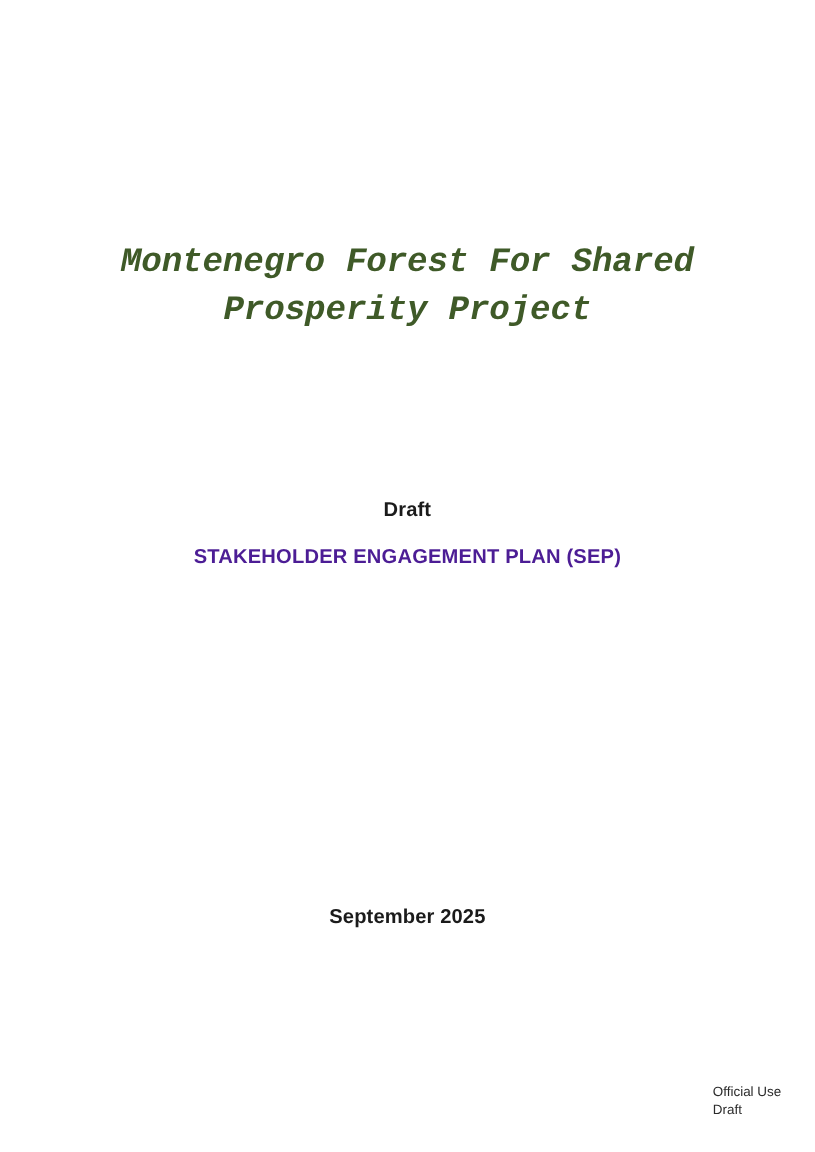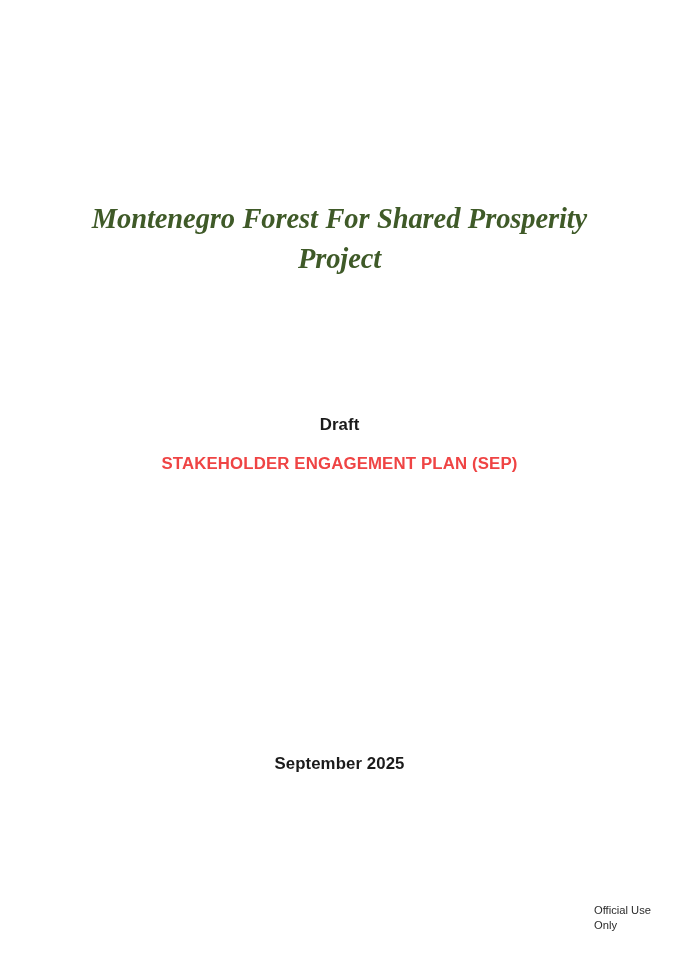--- a/index.html
+++ b/index.html
@@ -27,21 +27,21 @@
   .title-block {
     position: absolute;
     left: 89px;
     top: 199px;
     width: 501px;
     text-align: center;
   }
 
   .doc-title {
     margin: 0;
-    font-family: Liberation Serif, serif;
+    font-family: Liberation Mono, monospace;
     font-size: 28.5px;
     line-height: 40px;
     font-weight: bold;
     font-style: italic;
     color: #3F5A28;
     letter-spacing: -0.1px;
     word-spacing: 0.5px;
   }
 
   
@@ -60,21 +60,21 @@
     font-weight: bold;
     color: #1b1b1b;
     letter-spacing: 0.1px;
   }
 
   .sep-title {
     margin: 0;
     font-size: 16.8px;
     line-height: 39px;
     font-weight: bold;
-    color: #ef4444;
+    color: #4c1d95;
     letter-spacing: 0.15px;
   }
 
   
   .date-block {
     position: absolute;
     left: 0;
     top: 752px;
     width: 679px;
     text-align: center;
@@ -118,16 +118,16 @@
   <div class="subtitle-block">
     <p class="draft-label">Draft</p>
     <p class="sep-title">STAKEHOLDER ENGAGEMENT PLAN (SEP)</p>
   </div>
 
   <div class="date-block">
     <p class="doc-date">September 2025</p>
   </div>
 
   <div class="footer-stamp">
-    <p class="footer-stamp-text">Official Use Only</p>
+    <p class="footer-stamp-text">Official Use Draft</p>
   </div>
 
 </div>
 
 </body></html>

